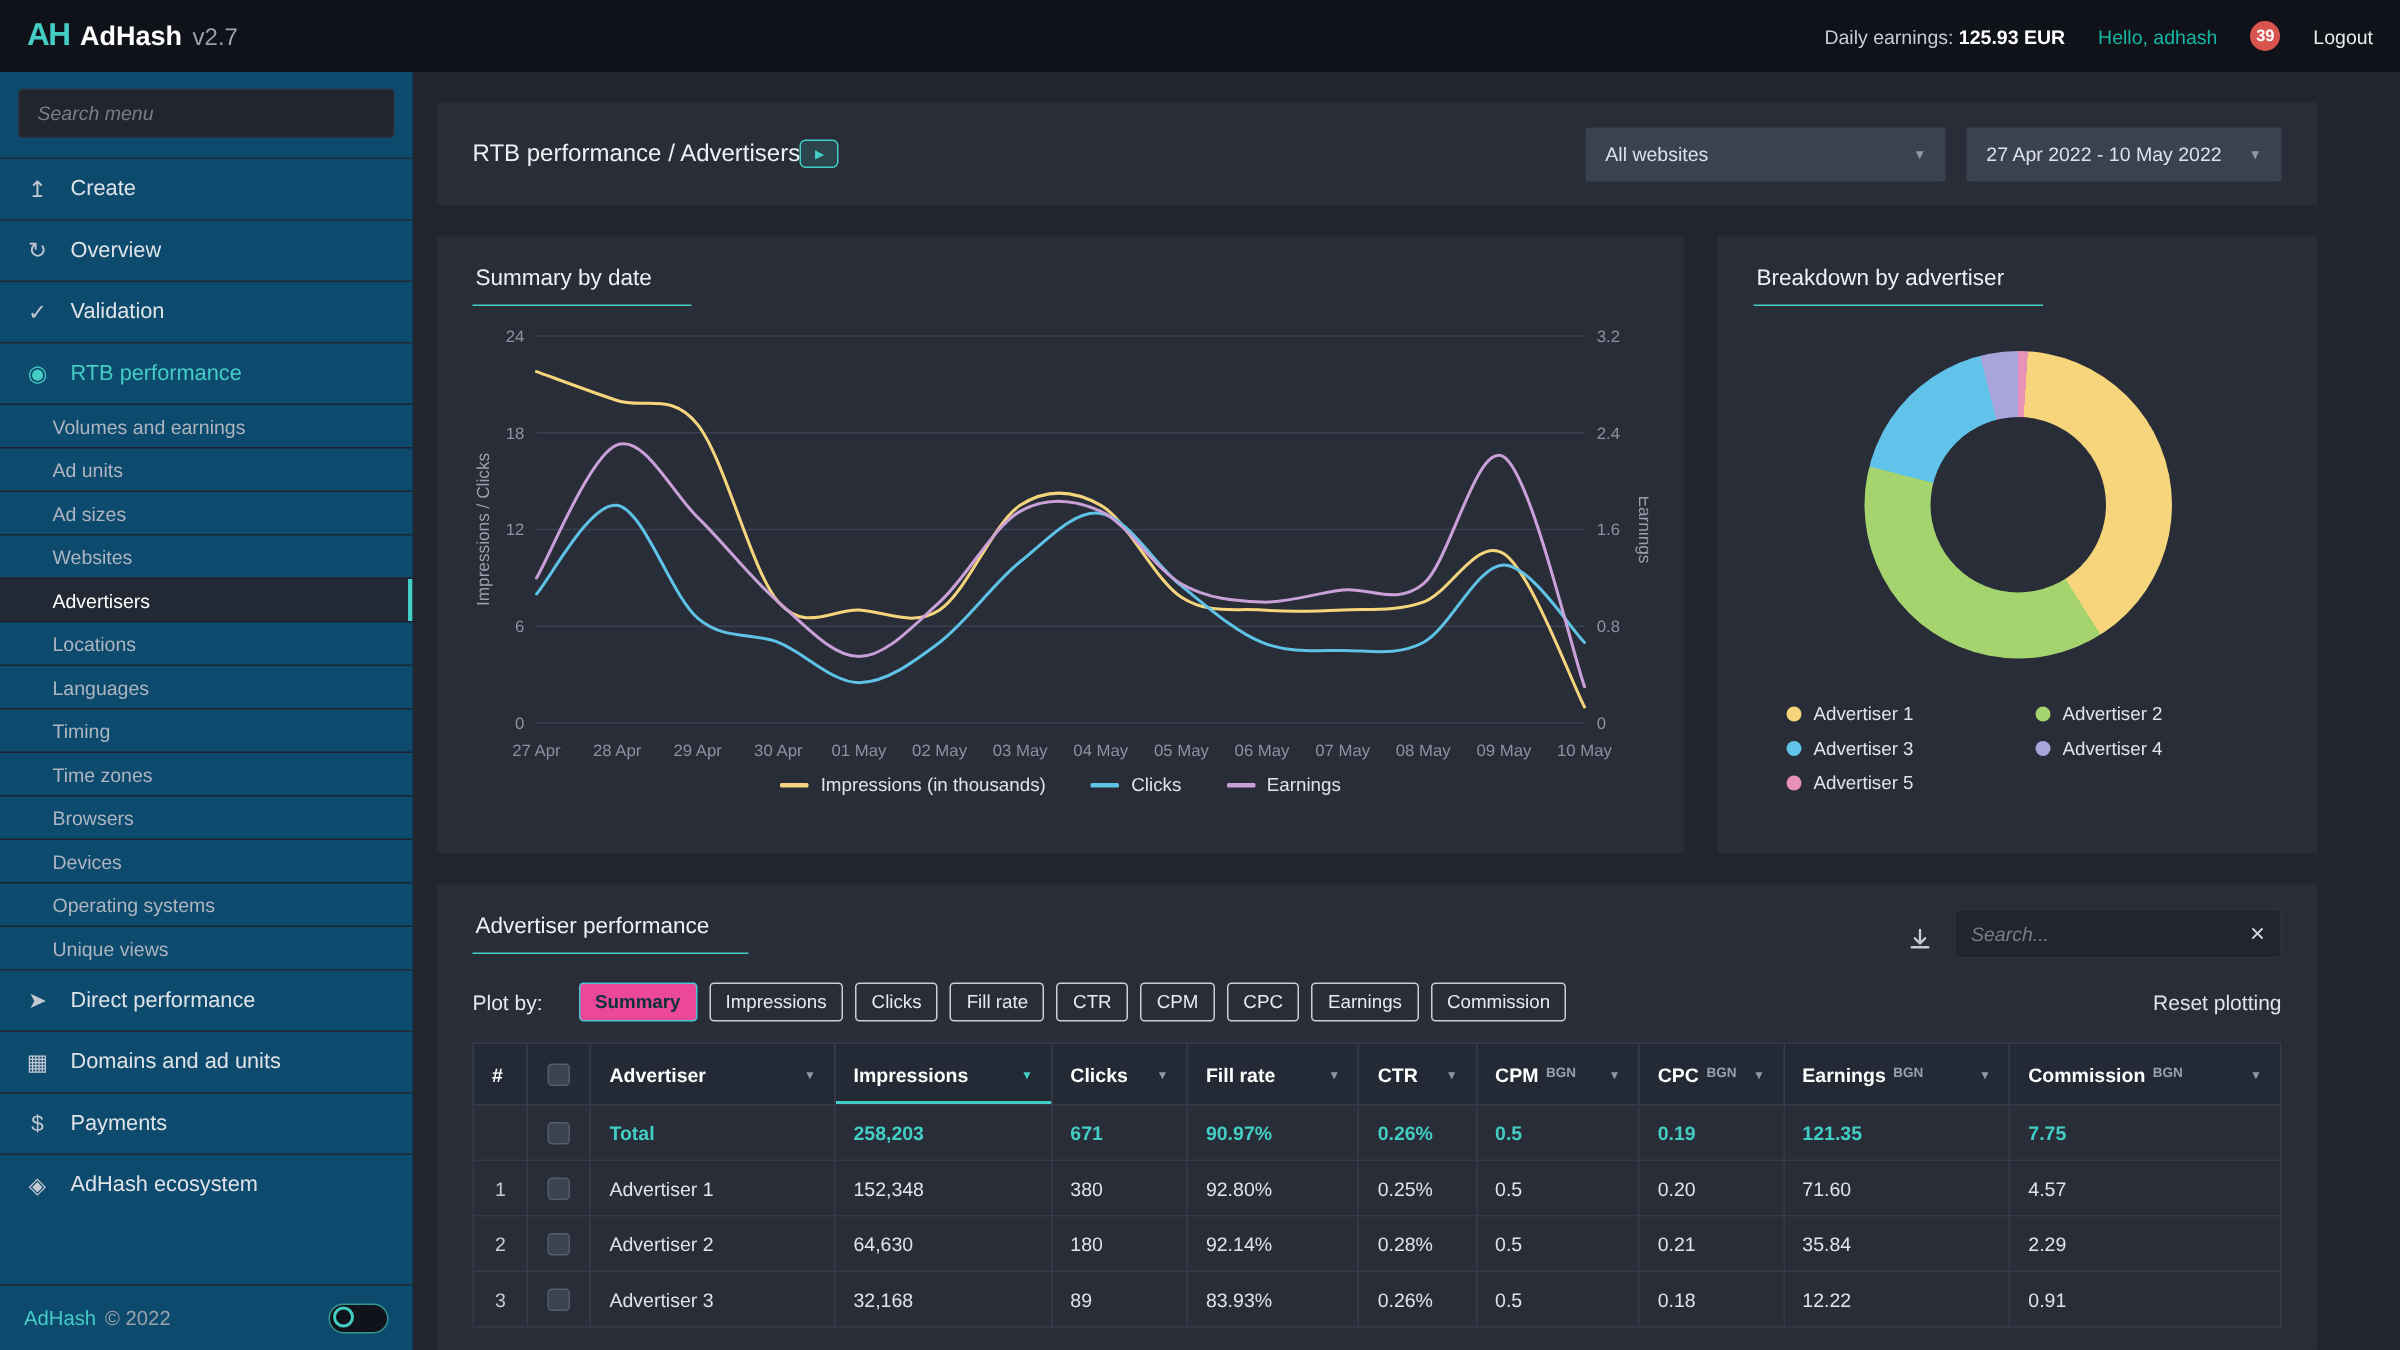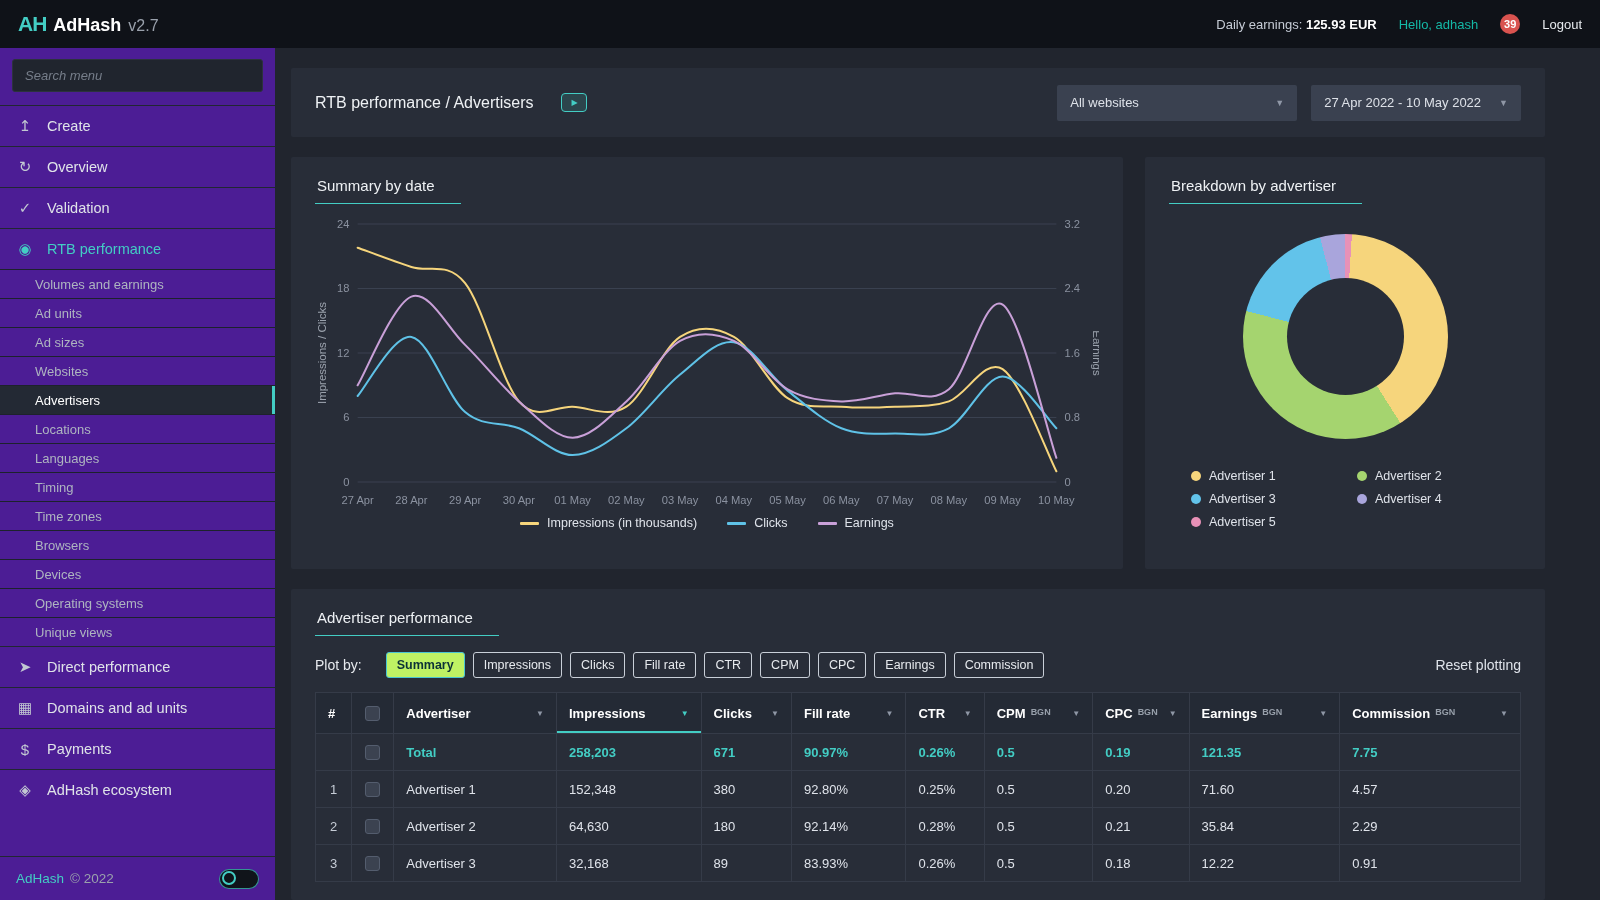--- a/index.html
+++ b/index.html
@@ -13,41 +13,41 @@
   .logo-version{color:#9aa1ac;font-size:16px}
   .topbar-right{display:flex;align-items:center;gap:22px;font-size:13px}
   .daily-earnings{color:#c6ccd6}
   .daily-earnings .val{color:#fff;font-weight:bold}
   .greeting{color:#14b8a6}
   .badge{width:20px;height:20px;border-radius:50%;background:#d9534f;color:#fff;font-size:11px;
     display:flex;align-items:center;justify-content:center;font-weight:bold;cursor:pointer}
   .logout{color:#e7eaee;cursor:pointer}
   
   .layout{display:flex;height:852px}
-  .sidebar{width:275px;background:#4c1d95;display:flex;flex-direction:column;flex:none}
+  .sidebar{width:275px;background:#0c4a6e;display:flex;flex-direction:column;flex:none}
   .search-menu{margin:11px 12px;height:33px;background:#20252e;border:1px solid #2c323d;border-radius:3px;
     color:#e7eaee;padding:0 12px;font-size:13px;font-style:italic;outline:none}
   .search-menu::placeholder{color:#767e8a;font-style:italic}
   nav{flex:1;overflow:hidden;margin-top:2px}
   .menu-item{display:flex;align-items:center;cursor:pointer}
   .menu-item.top{height:41px;padding:0 16px;gap:13px;font-size:14.5px;border-top:1px solid #222732;color:#dfe3e8}
   .menu-item.sub{height:29px;padding:0 16px 0 35px;font-size:13px;color:#aeb5c0;border-top:1px solid #1d222c}
   .menu-item.section-active{color:#43cdc4}
   .menu-item.section-active .mi-icon{color:#43cdc4}
   .menu-item.selected{background:#232934;color:#fff;box-shadow:inset -3px 0 0 #43cdc4}
   .mi-icon{width:18px;text-align:center;color:#c2c8d2;font-size:15px;flex:none}
   .sidebar-footer{height:44px;border-top:1px solid #222732;display:flex;align-items:center;padding:0 16px;font-size:13.5px;gap:6px}
   .footer-brand{color:#43cdc4;cursor:pointer}
   .footer-copy{color:#9aa1ac;flex:1}
   .toggle{width:40px;height:20px;border-radius:10px;border:1px solid rgba(67,205,196,.7);position:relative;background:#10141a;cursor:pointer;flex:none}
   .toggle-knob{position:absolute;left:2px;top:1px;width:14px;height:14px;border-radius:50%;border:2px solid #43cdc4;background:transparent}
   
   main{flex:1;padding:20px 55px 0 16px;display:flex;flex-direction:column;gap:20px;overflow:hidden}
   .header-card{background:#282d38;height:69px;flex:none;display:flex;align-items:center;justify-content:space-between;padding:0 24px;border-radius:2px}
-  .breadcrumb-wrap{display:flex;align-items:center;gap:28px}
+  .breadcrumb-wrap{display:flex;align-items:center;gap:0}
   .breadcrumb{font-size:16px;color:#eef1f4}
   .play-button{width:26px;height:19px;border:1px solid #43cdc4;background:rgba(67,205,196,.15);border-radius:4px;
     color:#43cdc4;font-size:8px;display:flex;align-items:center;justify-content:center;cursor:pointer}
   .header-controls{display:flex;gap:14px}
   .dropdown{background:#3a4150;border-radius:2px;height:36px;display:flex;align-items:center;gap:18px;padding:0 13px;
     font-size:13px;color:#dde1e8;cursor:pointer}
   .dropdown.websites{width:240px;justify-content:space-between}
   .dropdown-arrow{color:#8f97a6;font-size:9px}
   
   .charts-row{display:flex;gap:22px;height:412px;flex:none}
@@ -71,21 +71,21 @@
   .table-head-row{display:flex;justify-content:space-between;align-items:flex-start}
   .table-tools{display:flex;align-items:center;gap:14px}
   .download-btn{color:#c6ccd6;cursor:pointer;display:flex;margin-top:6px}
   .table-search{width:218px;height:33px;background:#20252e;border:1px solid #2c323d;border-radius:3px;display:flex;align-items:center;padding:0 10px}
   .table-search input{flex:1;background:none;border:none;outline:none;color:#e7eaee;font-size:13px;font-style:italic;min-width:0}
   .table-search input::placeholder{color:#767e8a}
   .clear-icon{color:#d6dbe2;font-size:17px;cursor:pointer;line-height:1}
   .plot-row{display:flex;align-items:center;gap:20px;margin-top:16px}
   .plot-label{font-size:14px;margin-right:4px}
   .chip{background:none;border:1px solid #c9cfd8;border-radius:3px;color:#e7eaee;font-size:12.5px;padding:5px 10px;cursor:pointer;font-family:inherit}
-  .chip.active{background:#bef264;border-color:#48c5d2;color:#0c3237;font-weight:bold}
+  .chip.active{background:#ec4899;border-color:#48c5d2;color:#0c3237;font-weight:bold}
   .reset-plot{margin-left:auto;font-size:14px;color:#dfe3ea;cursor:pointer}
   table{width:100%;border-collapse:collapse;margin-top:14px;table-layout:fixed}
   th,td{border:1px solid #353b48;padding:10px 12px;font-size:13px;text-align:left;overflow:hidden;white-space:nowrap}
   thead th{background:#242a35;color:#fff;font-weight:bold;padding:12px 12px;cursor:pointer}
   thead th.sorted-col{box-shadow:inset 0 -2px 0 #43cdc4}
   .th-wrap{display:flex;align-items:center;gap:5px}
   .sort-arrow{margin-left:auto;font-size:8px;color:#8f97a6}
   .sort-arrow.sorted{color:#43cdc4}
   .currency{font-size:9px;color:#98a0ab;position:relative;top:-1px}
   tbody td{color:#dfe3ea;background:#282d38}
@@ -298,20 +298,31 @@
               <span class="legend-dot" style="background: rgb(232, 145, 183);"></span>
               <span>Advertiser 5</span>
             </span>
           </div>
       </section>
     </div>
 
     <section class="panel table-panel">
       <div class="table-head-row">
         <h2 class="panel-title">Advertiser performance</h2>
+        <div class="table-tools">
+          <span class="download-btn">
+            <svg width="18" height="18" viewBox="0 0 18 18" fill="none" stroke="#c6ccd6" stroke-width="1.6" stroke-linecap="round" stroke-linejoin="round">
+              <path d="M9 3v8M5.5 8.5L9 12l3.5-3.5M3.5 14.5h11"></path>
+            </svg>
+          </span>
+          <span class="table-search">
+            <input type="text" placeholder="Search..." style="">
+            <span class="clear-icon">×</span>
+          </span>
+        </div>
       </div>
 
       <div class="plot-row">
         <span class="plot-label">Plot by:</span>
         <span id="plot-chips" style="display:flex;gap:8px">
             <button class="chip active">Summary</button>
             <button class="chip">Impressions</button>
             <button class="chip">Clicks</button>
             <button class="chip">Fill rate</button>
             <button class="chip">CTR</button>

